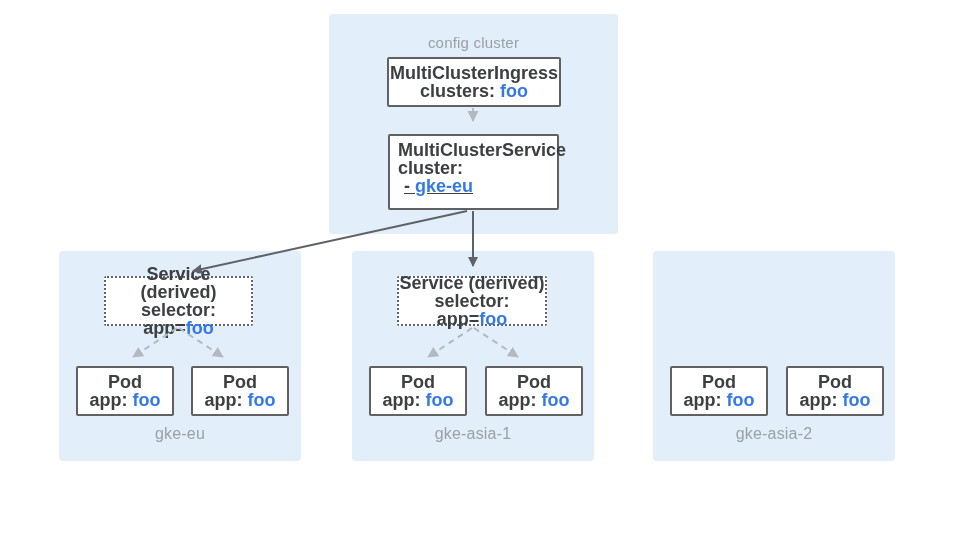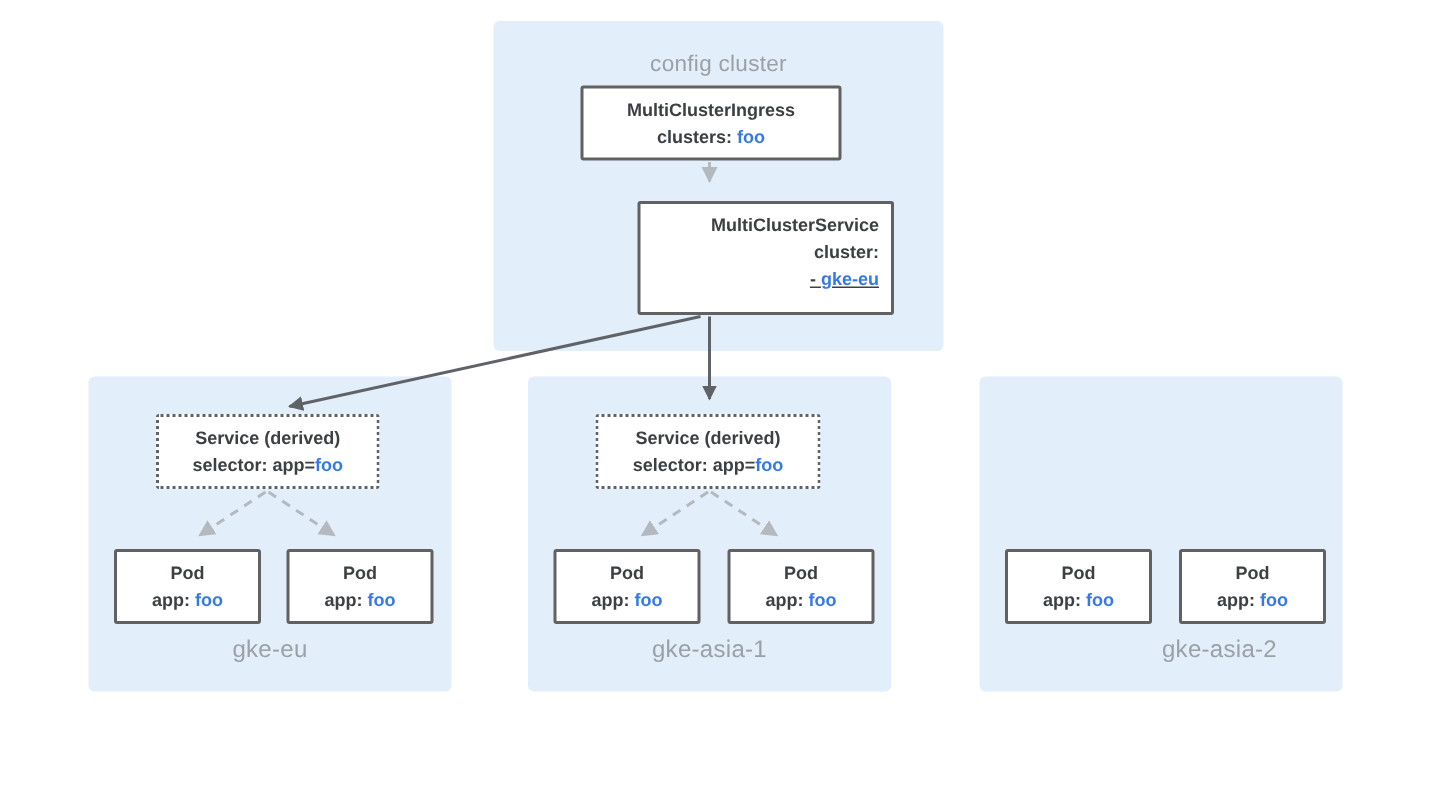--- a/index.html
+++ b/index.html
@@ -12,41 +12,41 @@
     font-family:"Liberation Sans",sans-serif;
   }
   .panel{position:absolute;background:var(--panel-bg);border-radius:4px;}
   .panel-label{
     position:absolute;left:0;width:100%;text-align:center;
     color:var(--muted);font-size:16px;font-weight:400;letter-spacing:.2px;
   }
   .node{
     position:absolute;background:#fff;border:2px solid var(--border);border-radius:2px;
     display:flex;flex-direction:column;justify-content:center;align-items:center;
-    font-size:12px;font-weight:bold;color:var(--text-dark);line-height:18px;text-align:center;
+    font-size:18px;font-weight:bold;color:var(--text-dark);line-height:18px;text-align:center;
     box-sizing:border-box;
   }
   .node.dotted{border-style:dotted;border-color:var(--arrow-dark);}
-  .node.list{justify-content:flex-start;align-items:flex-end;text-align:left;padding:5px 8px;margin-left:37px;}
+  .node.list{justify-content:flex-start;align-items:flex-start;text-align:left;padding:5px 8px;}
   .node.list .title-line{text-align:center;}
   .node.list .entry{padding-left:6px;text-decoration:underline;}
   .accent{color:var(--accent-blue);}
   svg.arrows{position:absolute;left:0;top:0;z-index:5;pointer-events:none;}
   .ah-dark{fill:var(--arrow-dark);}
   .ah-light{fill:var(--arrow-light);}
   .ln-dark{stroke:var(--arrow-dark);stroke-width:2;fill:none;}
   .ln-light{stroke:var(--arrow-light);stroke-width:2;fill:none;}
   .ln-dashed{stroke:var(--arrow-light);stroke-width:2;fill:none;stroke-dasharray:6 5;}
 </style>
 </head>
 <body>
 
 <div class="canvas">
 
-  <div class="panel" style="left:329px;top:14px;width:289px;height:220px;padding-left:11px;">
+  <div class="panel" style="left:329px;top:14px;width:289px;height:220px;">
     <div class="panel-label" style="top:20px;font-size:15px;">config cluster</div>
 
     <div class="node" style="left:58px;top:43px;width:174px;height:50px;">
       <div>MultiClusterIngress</div>
       <div>
         <span>clusters:</span>
         <span class="accent">foo</span>
       </div>
     </div>
 
@@ -116,21 +116,21 @@
         <span class="accent">foo</span>
       </div>
     </div>
     <div class="node" style="left:133px;top:115px;width:98px;height:50px;">
       <div>Pod</div>
       <div>
         <span>app:</span>
         <span class="accent">foo</span>
       </div>
     </div>
-    <div class="panel-label" style="top:174px;padding-left:39px;">gke-asia-2</div>
+    <div class="panel-label" style="top:174px;">gke-asia-2</div>
   </div>
 
   <svg class="arrows" width="960" height="540" viewBox="0 0 960 540">
     <defs>
       <marker id="ahd" markerWidth="12" markerHeight="12" refX="9" refY="5" orient="auto" markerUnits="userSpaceOnUse">
         <path class="ah-dark" d="M0,0 L10,5 L0,10 z"></path>
       </marker>
       <marker id="ahl" markerWidth="14" markerHeight="14" refX="10" refY="5.5" orient="auto" markerUnits="userSpaceOnUse">
         <path class="ah-light" d="M0,0 L11,5.5 L0,11 z"></path>
       </marker>

